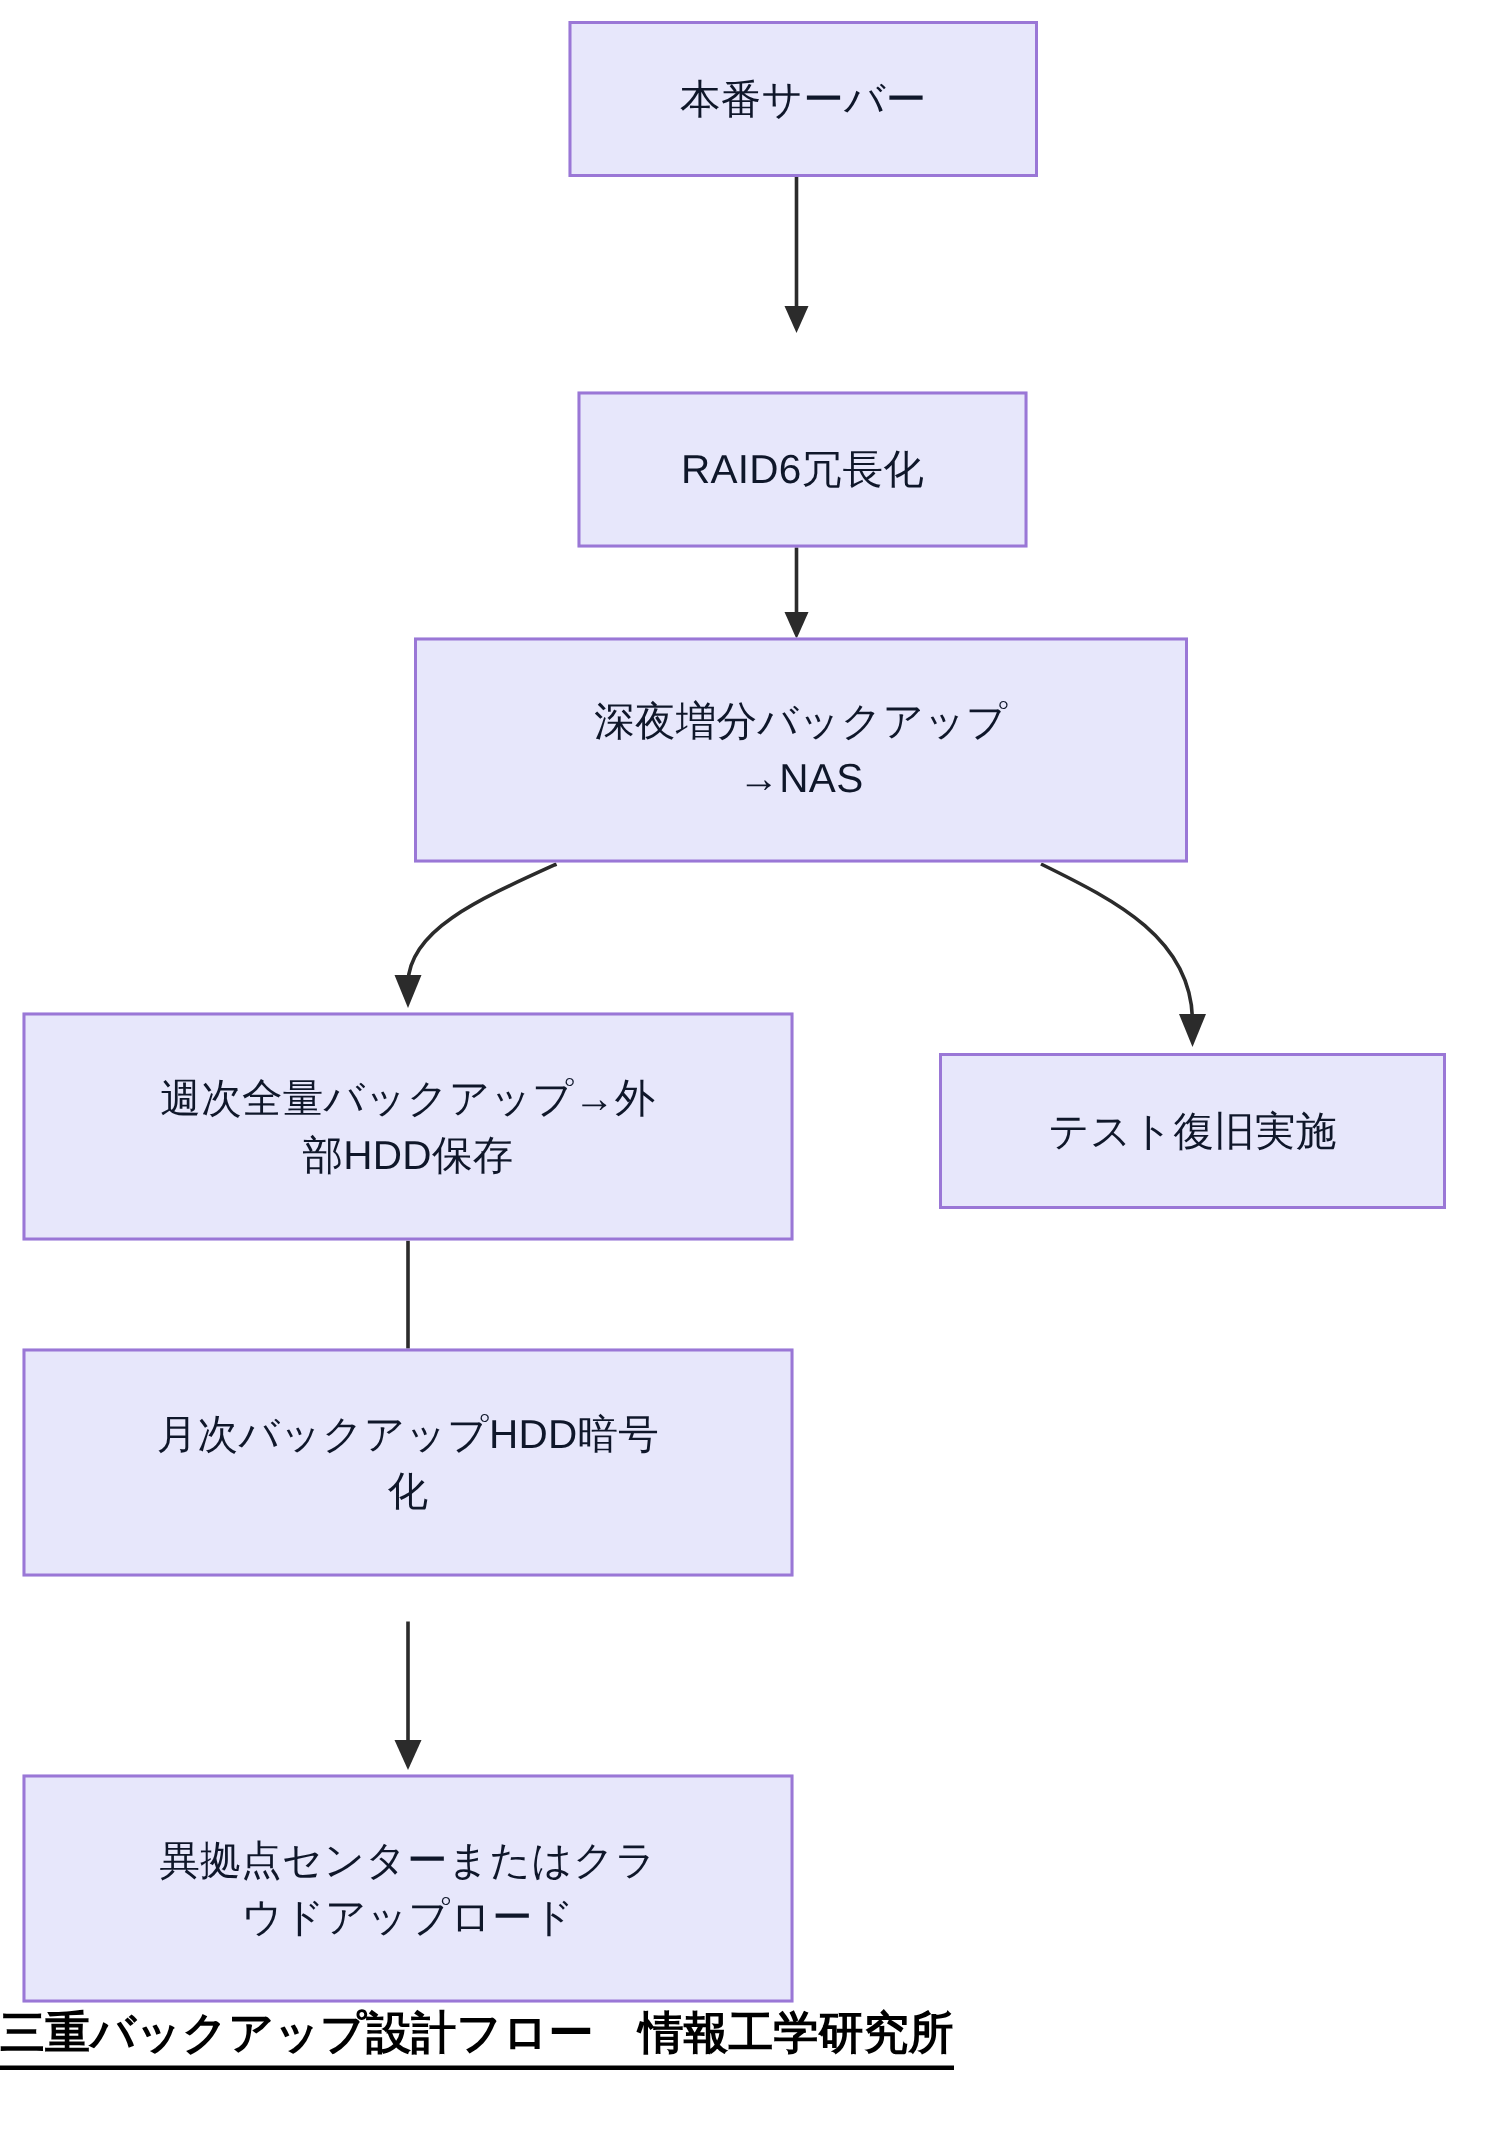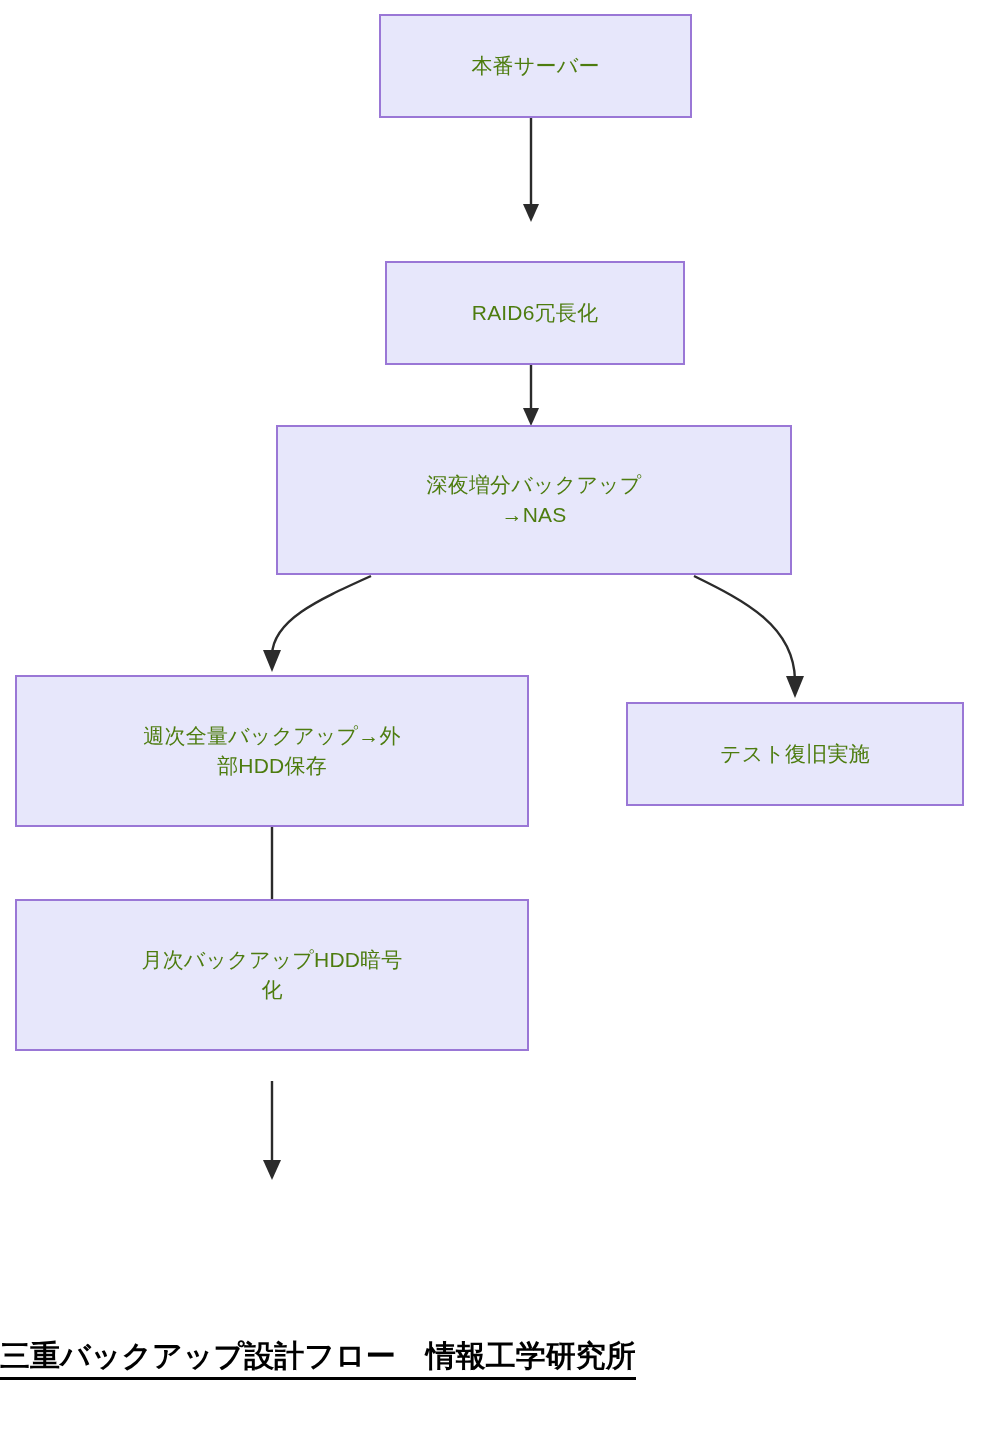--- a/index.html
+++ b/index.html
@@ -22,22 +22,22 @@
     position: absolute;
     box-sizing: border-box;
     background: #e7e7fb;
     border: 2px solid #9a77d6;
     display: flex;
     align-items: center;
     justify-content: center;
     text-align: center;
   }
   .node-label {
-    color: #4d7c0f;
-    font-size: 21px;
+    color: #0f172a;
+    font-size: 27px;
     line-height: 1.42;
     letter-spacing: 0.2px;
     padding: 0 14px;
     white-space: pre-line;
   }
   
   #node-prod       { left: 379px; top: 14px;   width: 313px; height: 104px; }
   #node-raid       { left: 385px; top: 221px;  width: 300px; height: 104px; margin-top: 40px; }
   #node-nightly    { left: 276px; top: 425px;  width: 516px; height: 150px; }
   #node-weekly     { left: 15px;  top: 675px;  width: 514px; height: 152px; }
@@ -137,18 +137,22 @@
 
   <div class="node" id="node-testrestore">
     <span class="node-label">テスト復旧実施</span>
   </div>
 
   <div class="node" id="node-monthly">
     <span class="node-label">月次バックアップHDD暗号
 化</span>
   </div>
 
+  <div class="node" id="node-offsite">
+    <span class="node-label">異拠点センターまたはクラ
+ウドアップロード</span>
+  </div>
 
   <div id="caption">
     <span id="caption-text">三重バックアップ設計フロー　情報工学研究所</span>
   </div>
 
 </div>
 
 </body></html>

